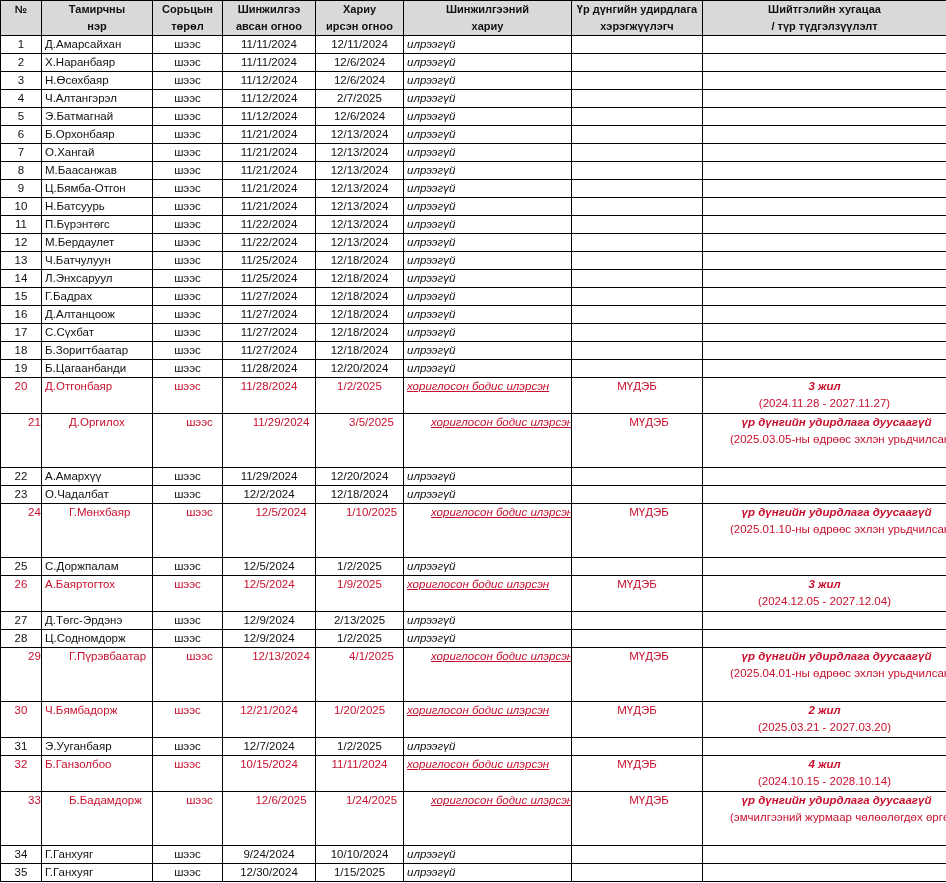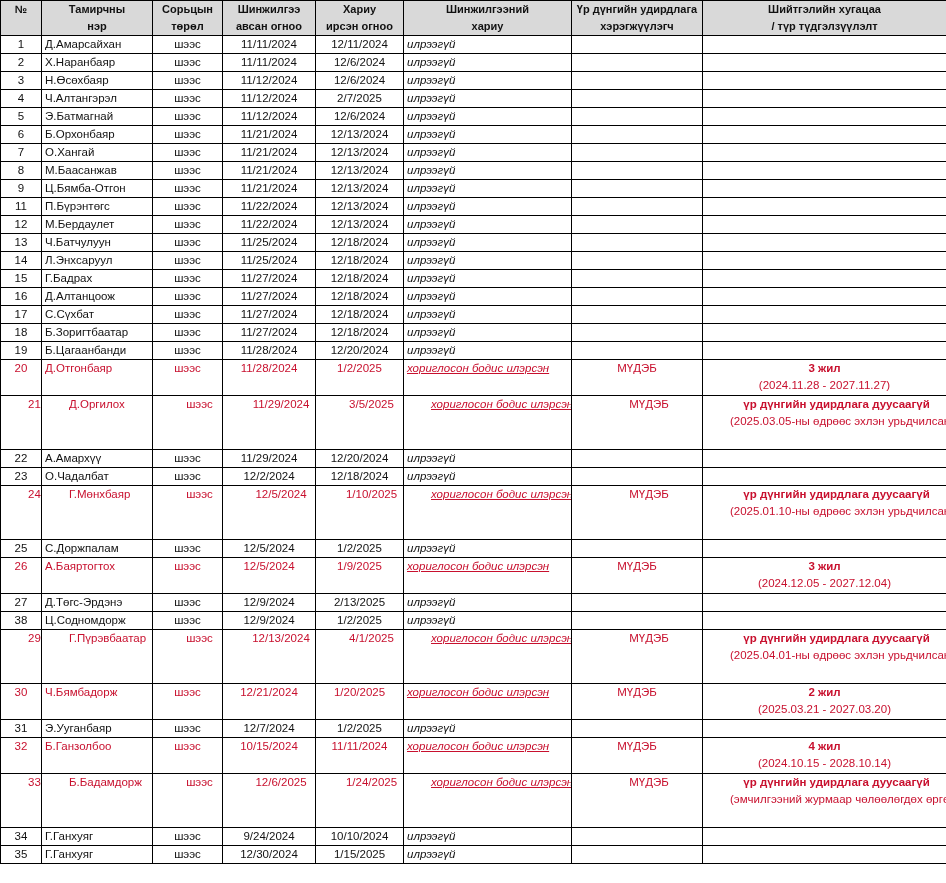--- a/index.html
+++ b/index.html
@@ -29,21 +29,21 @@
     vertical-align: top;
     text-align: center;
   }
   th.left { text-align: left; }
   td.c { text-align: center; }
   td.l { text-align: left; margin-top: 9px; }
   td.i { font-style: italic; text-align: left; }
   td.wrap { white-space: normal; line-height: 18px; }
   tr.red td { color: #c8102e; }
   tr.red td.i { color: #c8102e; text-decoration: underline; }
-  .penalty-title { font-weight: bold; display: block; }
+  .penalty-title { font-weight: bold; display: block; font-style: italic; }
   .penalty-detail { display: block; }
   tr.h2 td { height: 35px; }
   tr.h3 td { height: 53px; padding-left: 27px; }
 </style>
 </head>
 <body>
 
 <table class="sheet">
   <colgroup>
     <col style="width:41px">
@@ -179,20 +179,33 @@
         <td class="c">11/21/2024</td>
         <td class="c">12/13/2024</td>
         <td class="i">илрээгүй</td>
         <td class="c"></td>
         <td class="c wrap">
           <span class="penalty-title"></span>
           <span class="penalty-detail"></span>
         </td>
       </tr>
       <tr>
+        <td class="c">10</td>
+        <td class="l">Н.Батсуурь</td>
+        <td class="c">шээс</td>
+        <td class="c">11/21/2024</td>
+        <td class="c">12/13/2024</td>
+        <td class="i">илрээгүй</td>
+        <td class="c"></td>
+        <td class="c wrap">
+          <span class="penalty-title"></span>
+          <span class="penalty-detail"></span>
+        </td>
+      </tr>
+      <tr>
         <td class="c">11</td>
         <td class="l">П.Бүрэнтөгс</td>
         <td class="c">шээс</td>
         <td class="c">11/22/2024</td>
         <td class="c">12/13/2024</td>
         <td class="i">илрээгүй</td>
         <td class="c"></td>
         <td class="c wrap">
           <span class="penalty-title"></span>
           <span class="penalty-detail"></span>
@@ -400,21 +413,21 @@
         <td class="c">12/9/2024</td>
         <td class="c">2/13/2025</td>
         <td class="i">илрээгүй</td>
         <td class="c"></td>
         <td class="c wrap">
           <span class="penalty-title"></span>
           <span class="penalty-detail"></span>
         </td>
       </tr>
       <tr>
-        <td class="c">38</td>
+        <td class="c">28</td>
         <td class="l">Ц.Содномдорж</td>
         <td class="c">шээс</td>
         <td class="c">12/9/2024</td>
         <td class="c">1/2/2025</td>
         <td class="i">илрээгүй</td>
         <td class="c"></td>
         <td class="c wrap">
           <span class="penalty-title"></span>
           <span class="penalty-detail"></span>
         </td>

